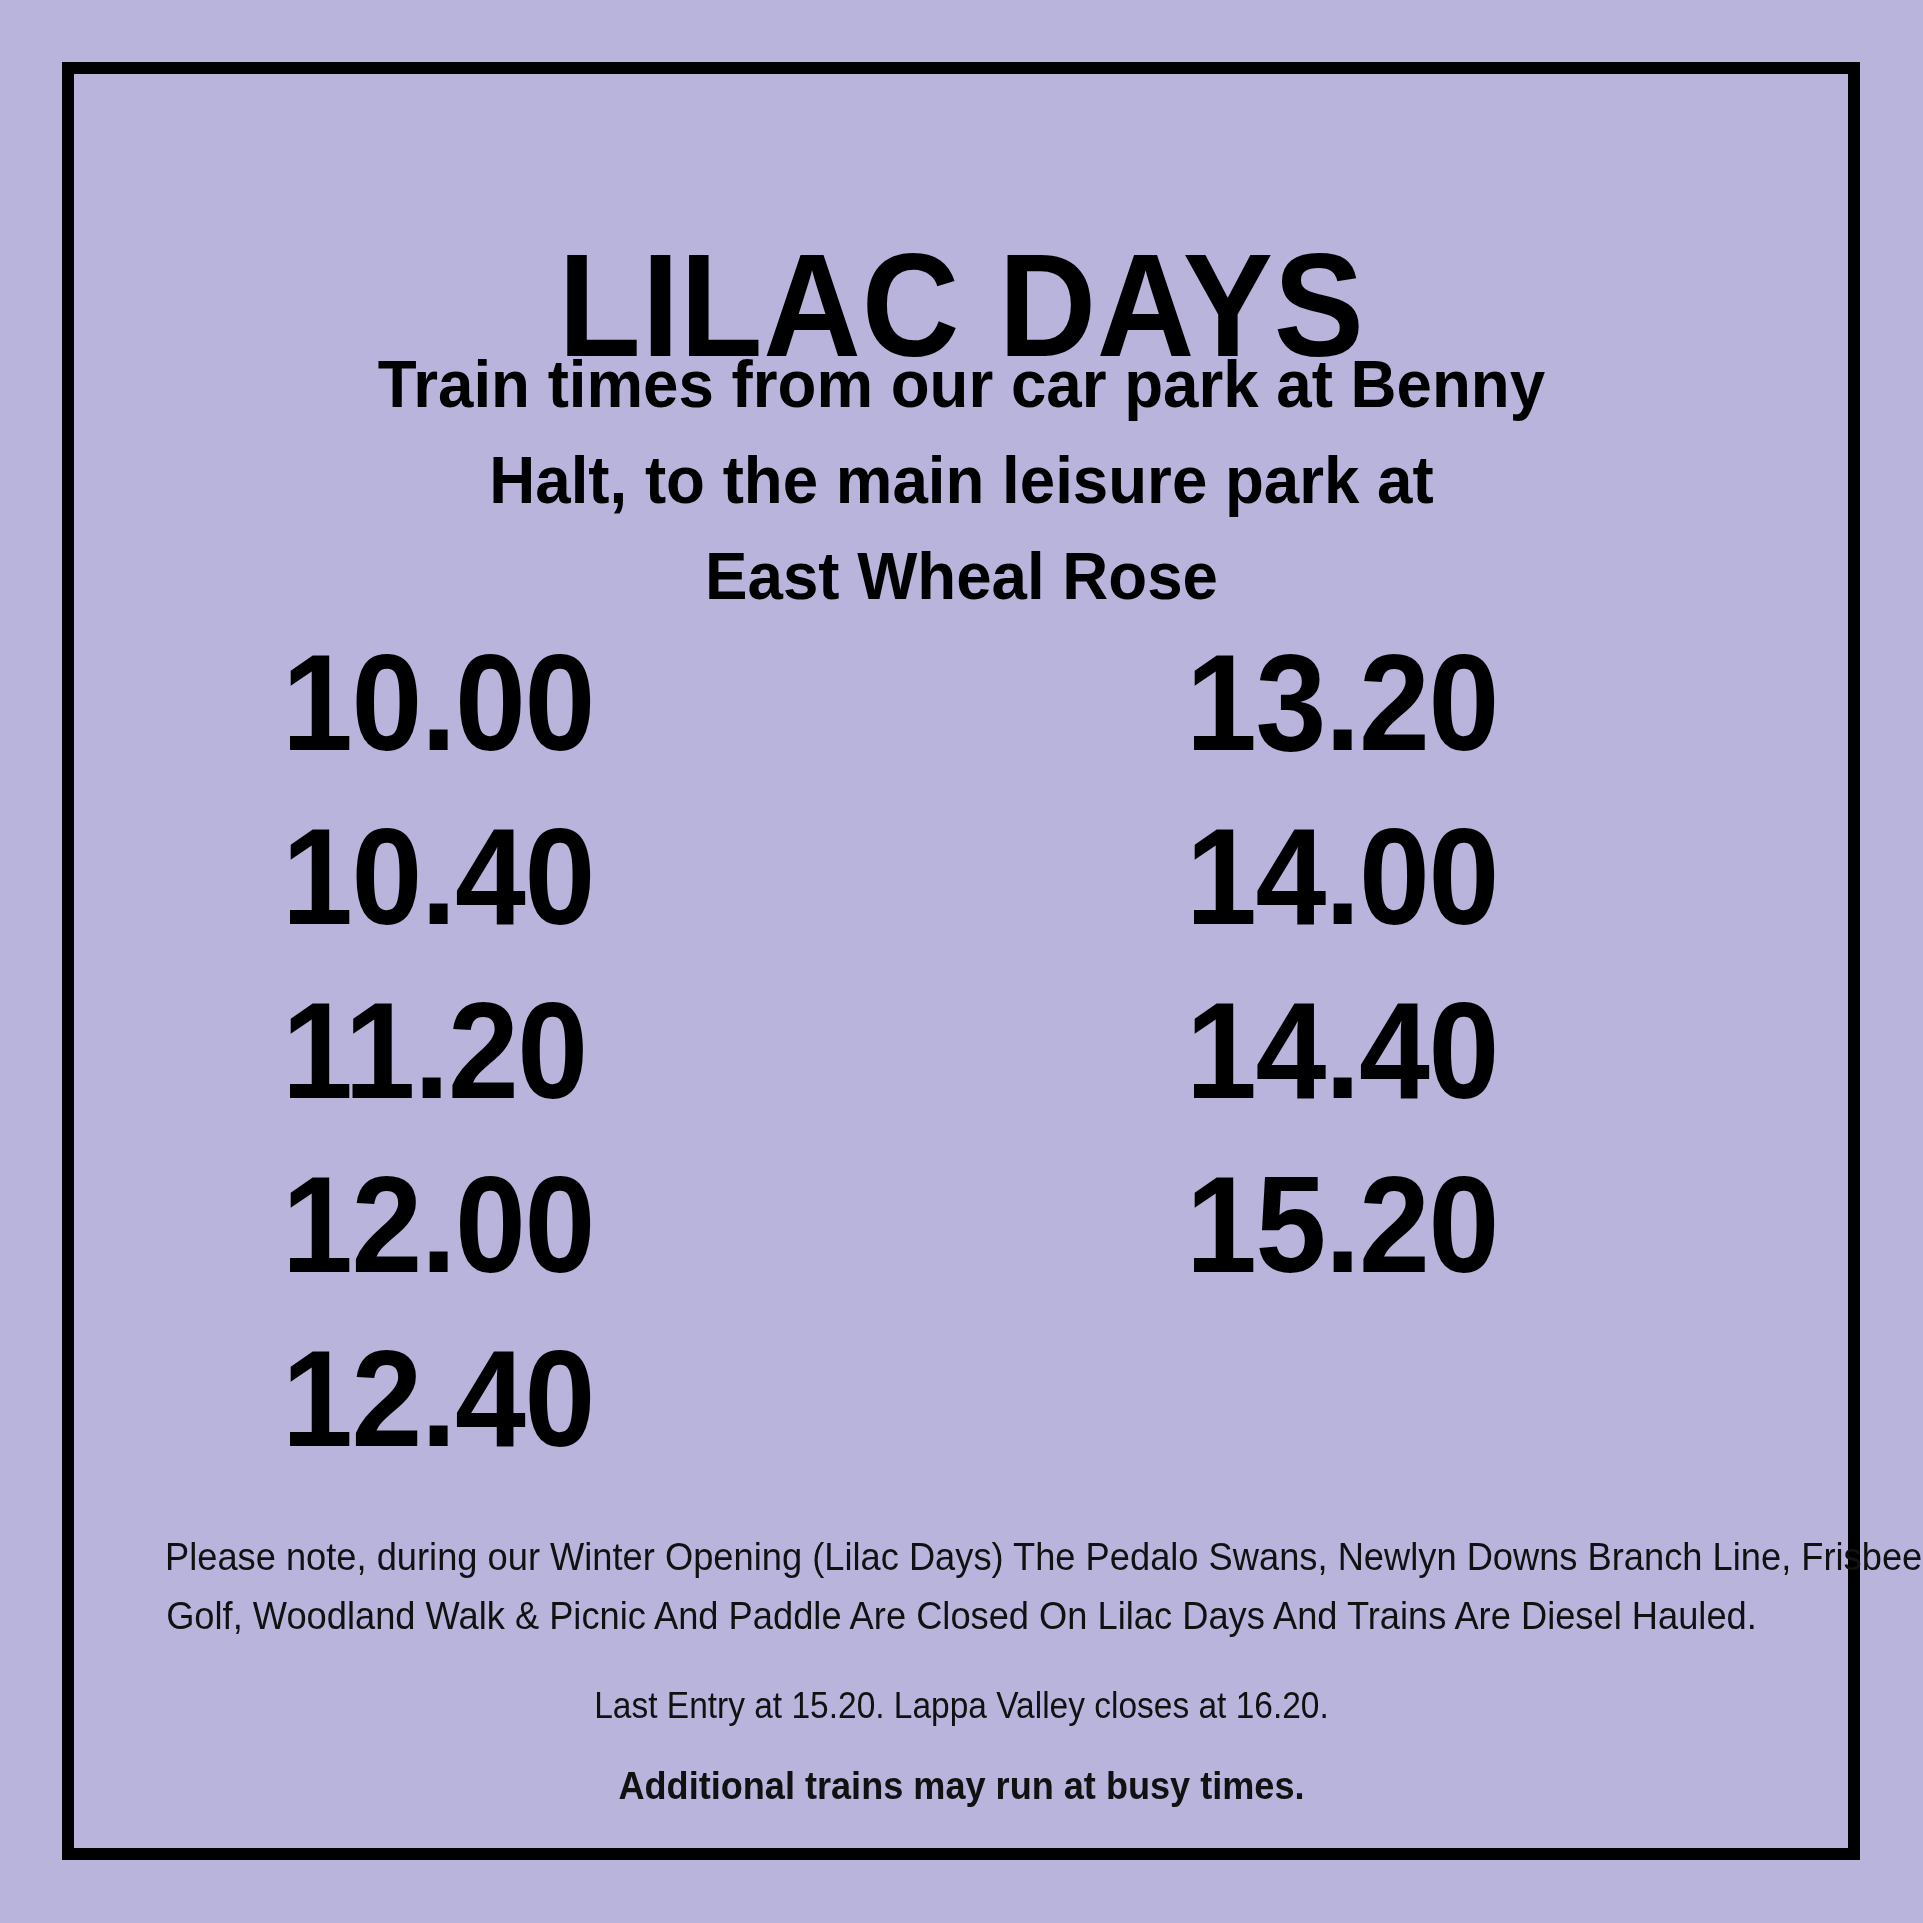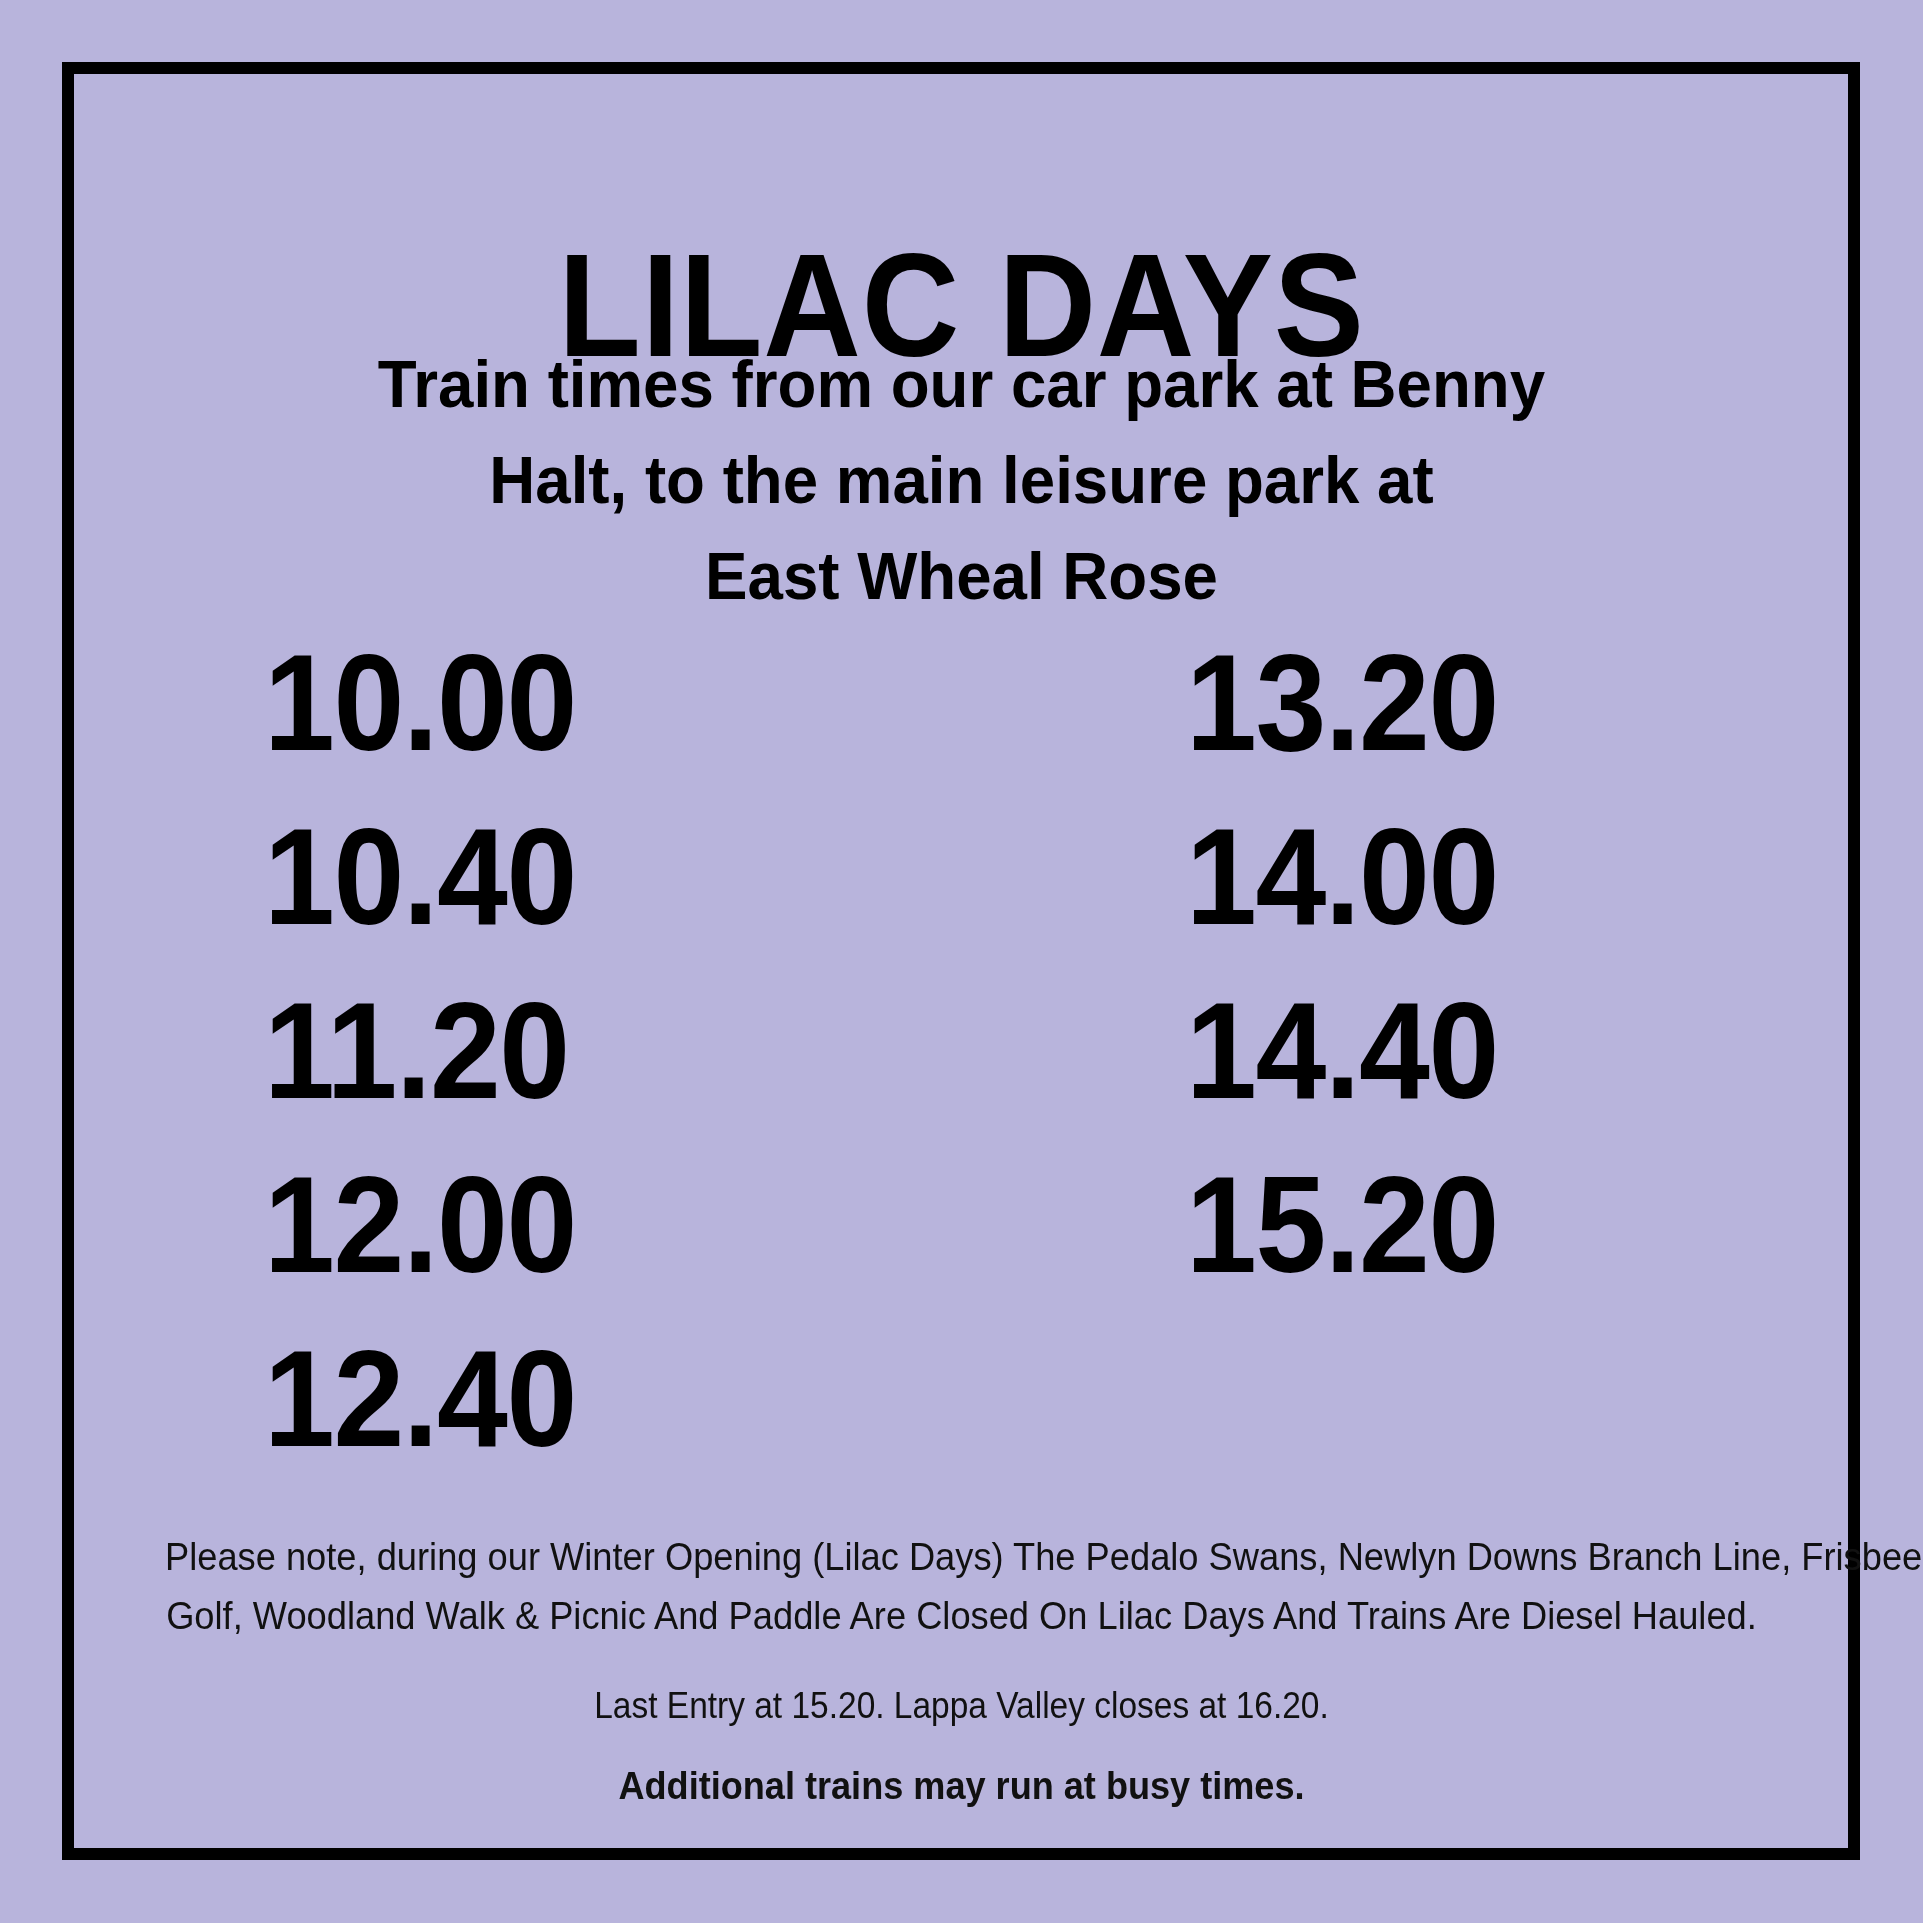--- a/index.html
+++ b/index.html
@@ -90,21 +90,21 @@
     left: 0;
     top: 541px;
     width: 1773px;
     height: 834px;
   }
   .time-col {
     position: absolute;
     top: 0;
     width: 751px;
   }
-  .time-col.left  { left: 189px; }
+  .time-col.left  { left: 207px; }
   .time-col.right { left: 1111px; }
 
   .time-entry {
     display: block;
     font-family: "Liberation Sans", sans-serif;
     font-weight: bold;
     font-size: 137px;
     line-height: 174px;
     letter-spacing: -1.5px;
     white-space: nowrap;

